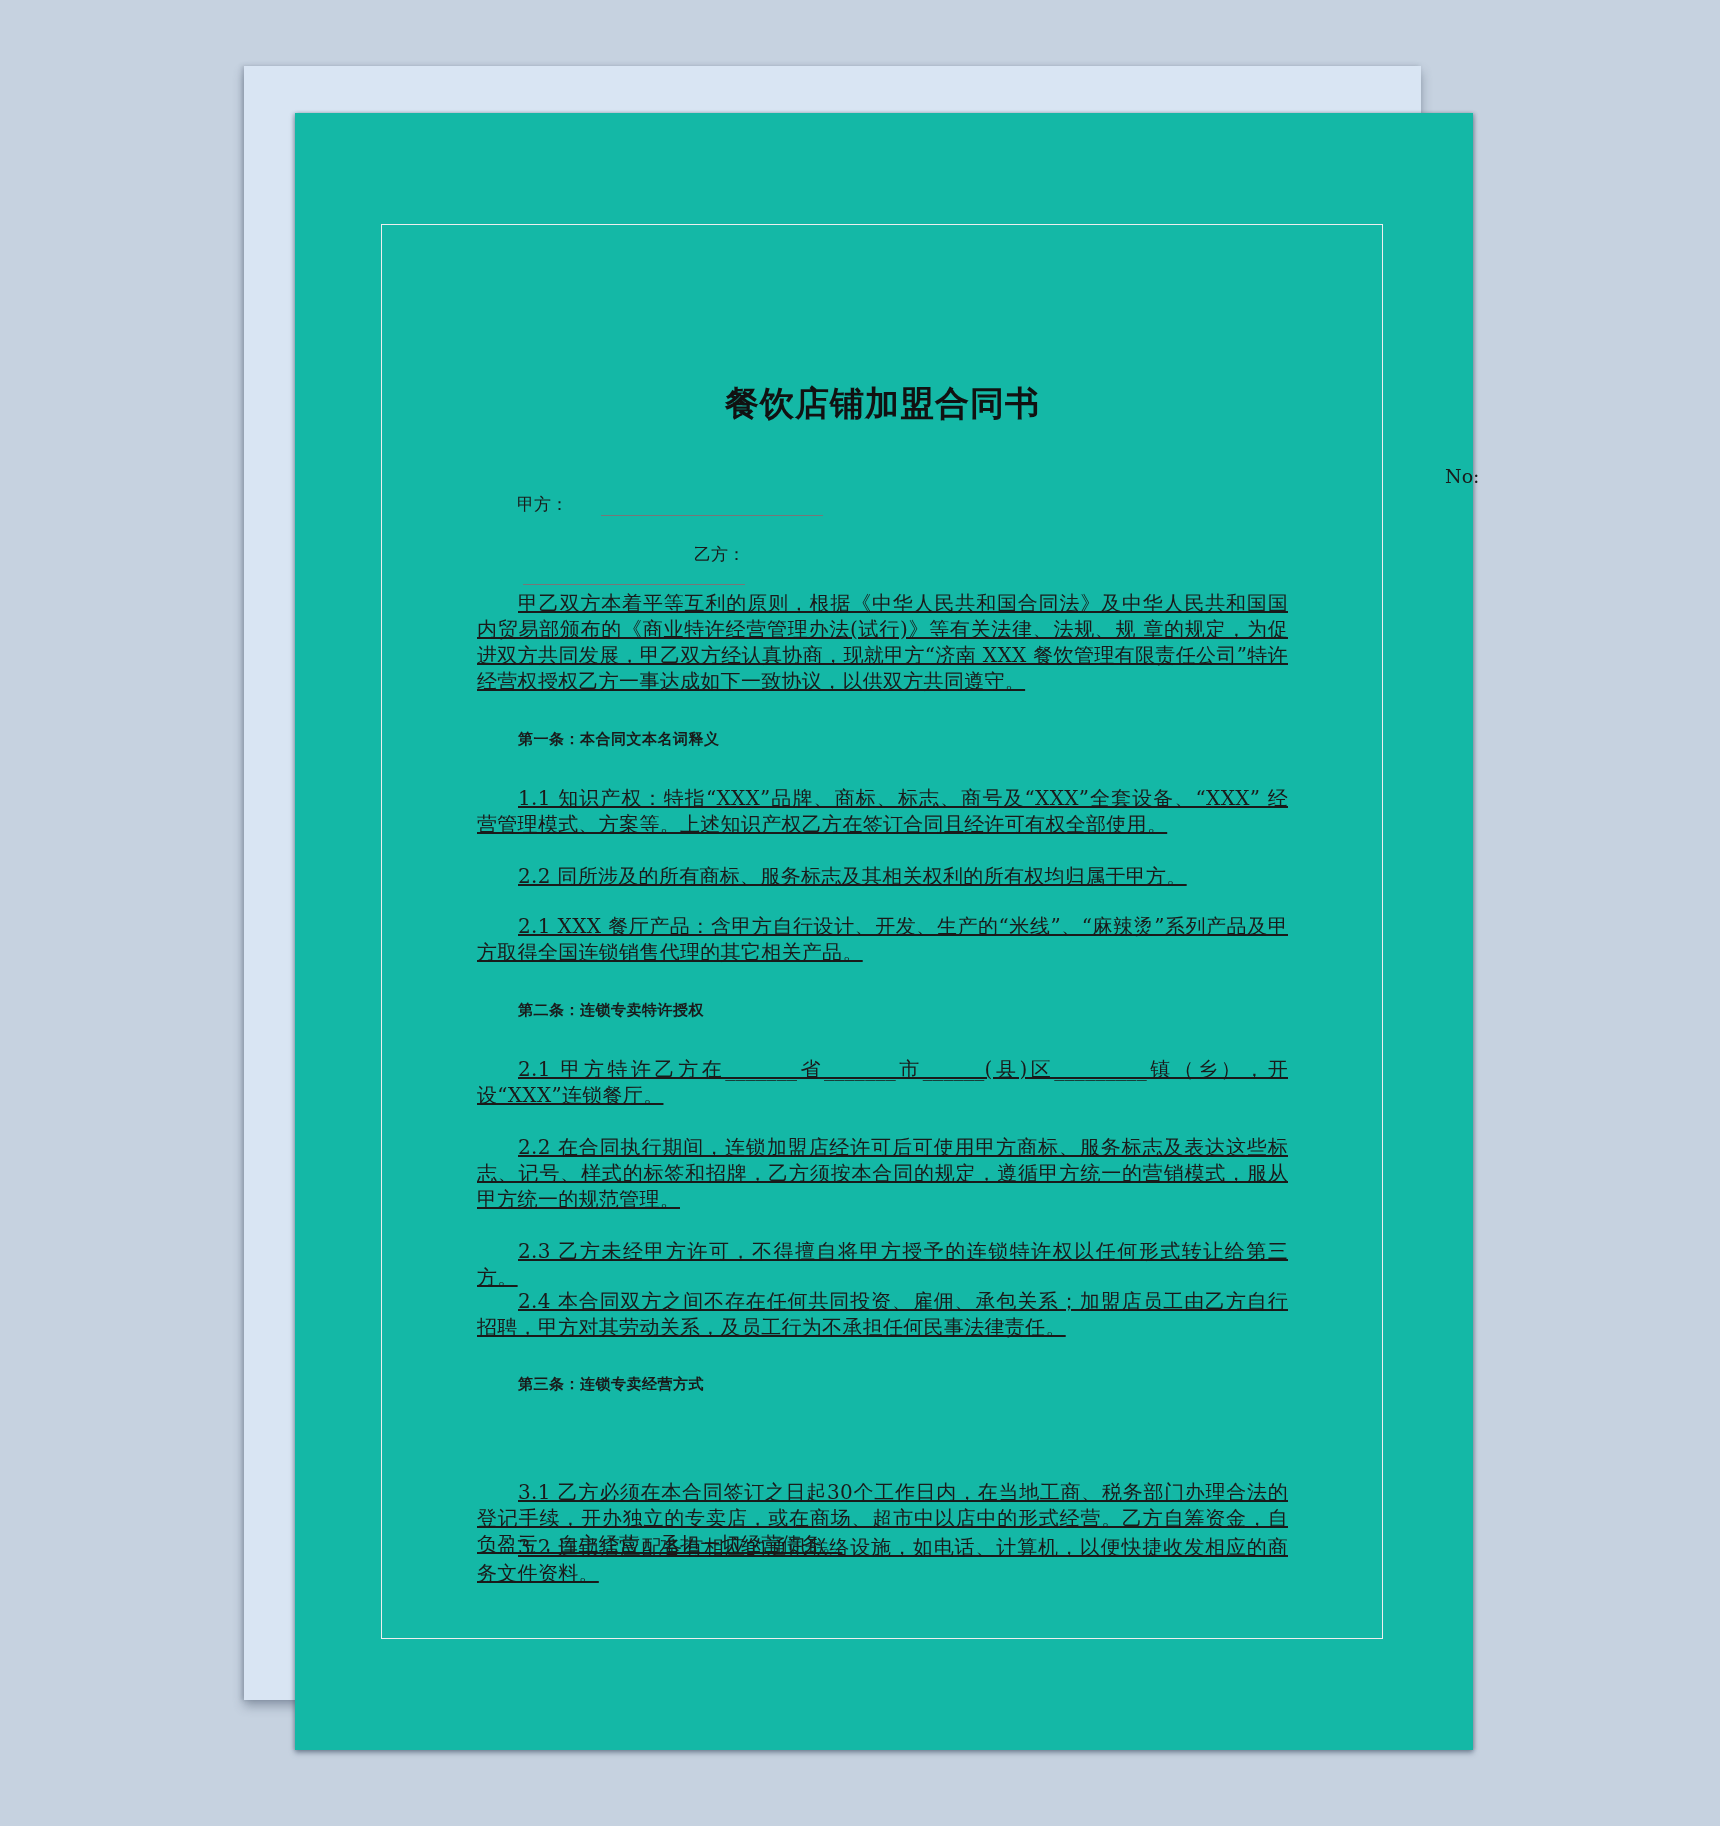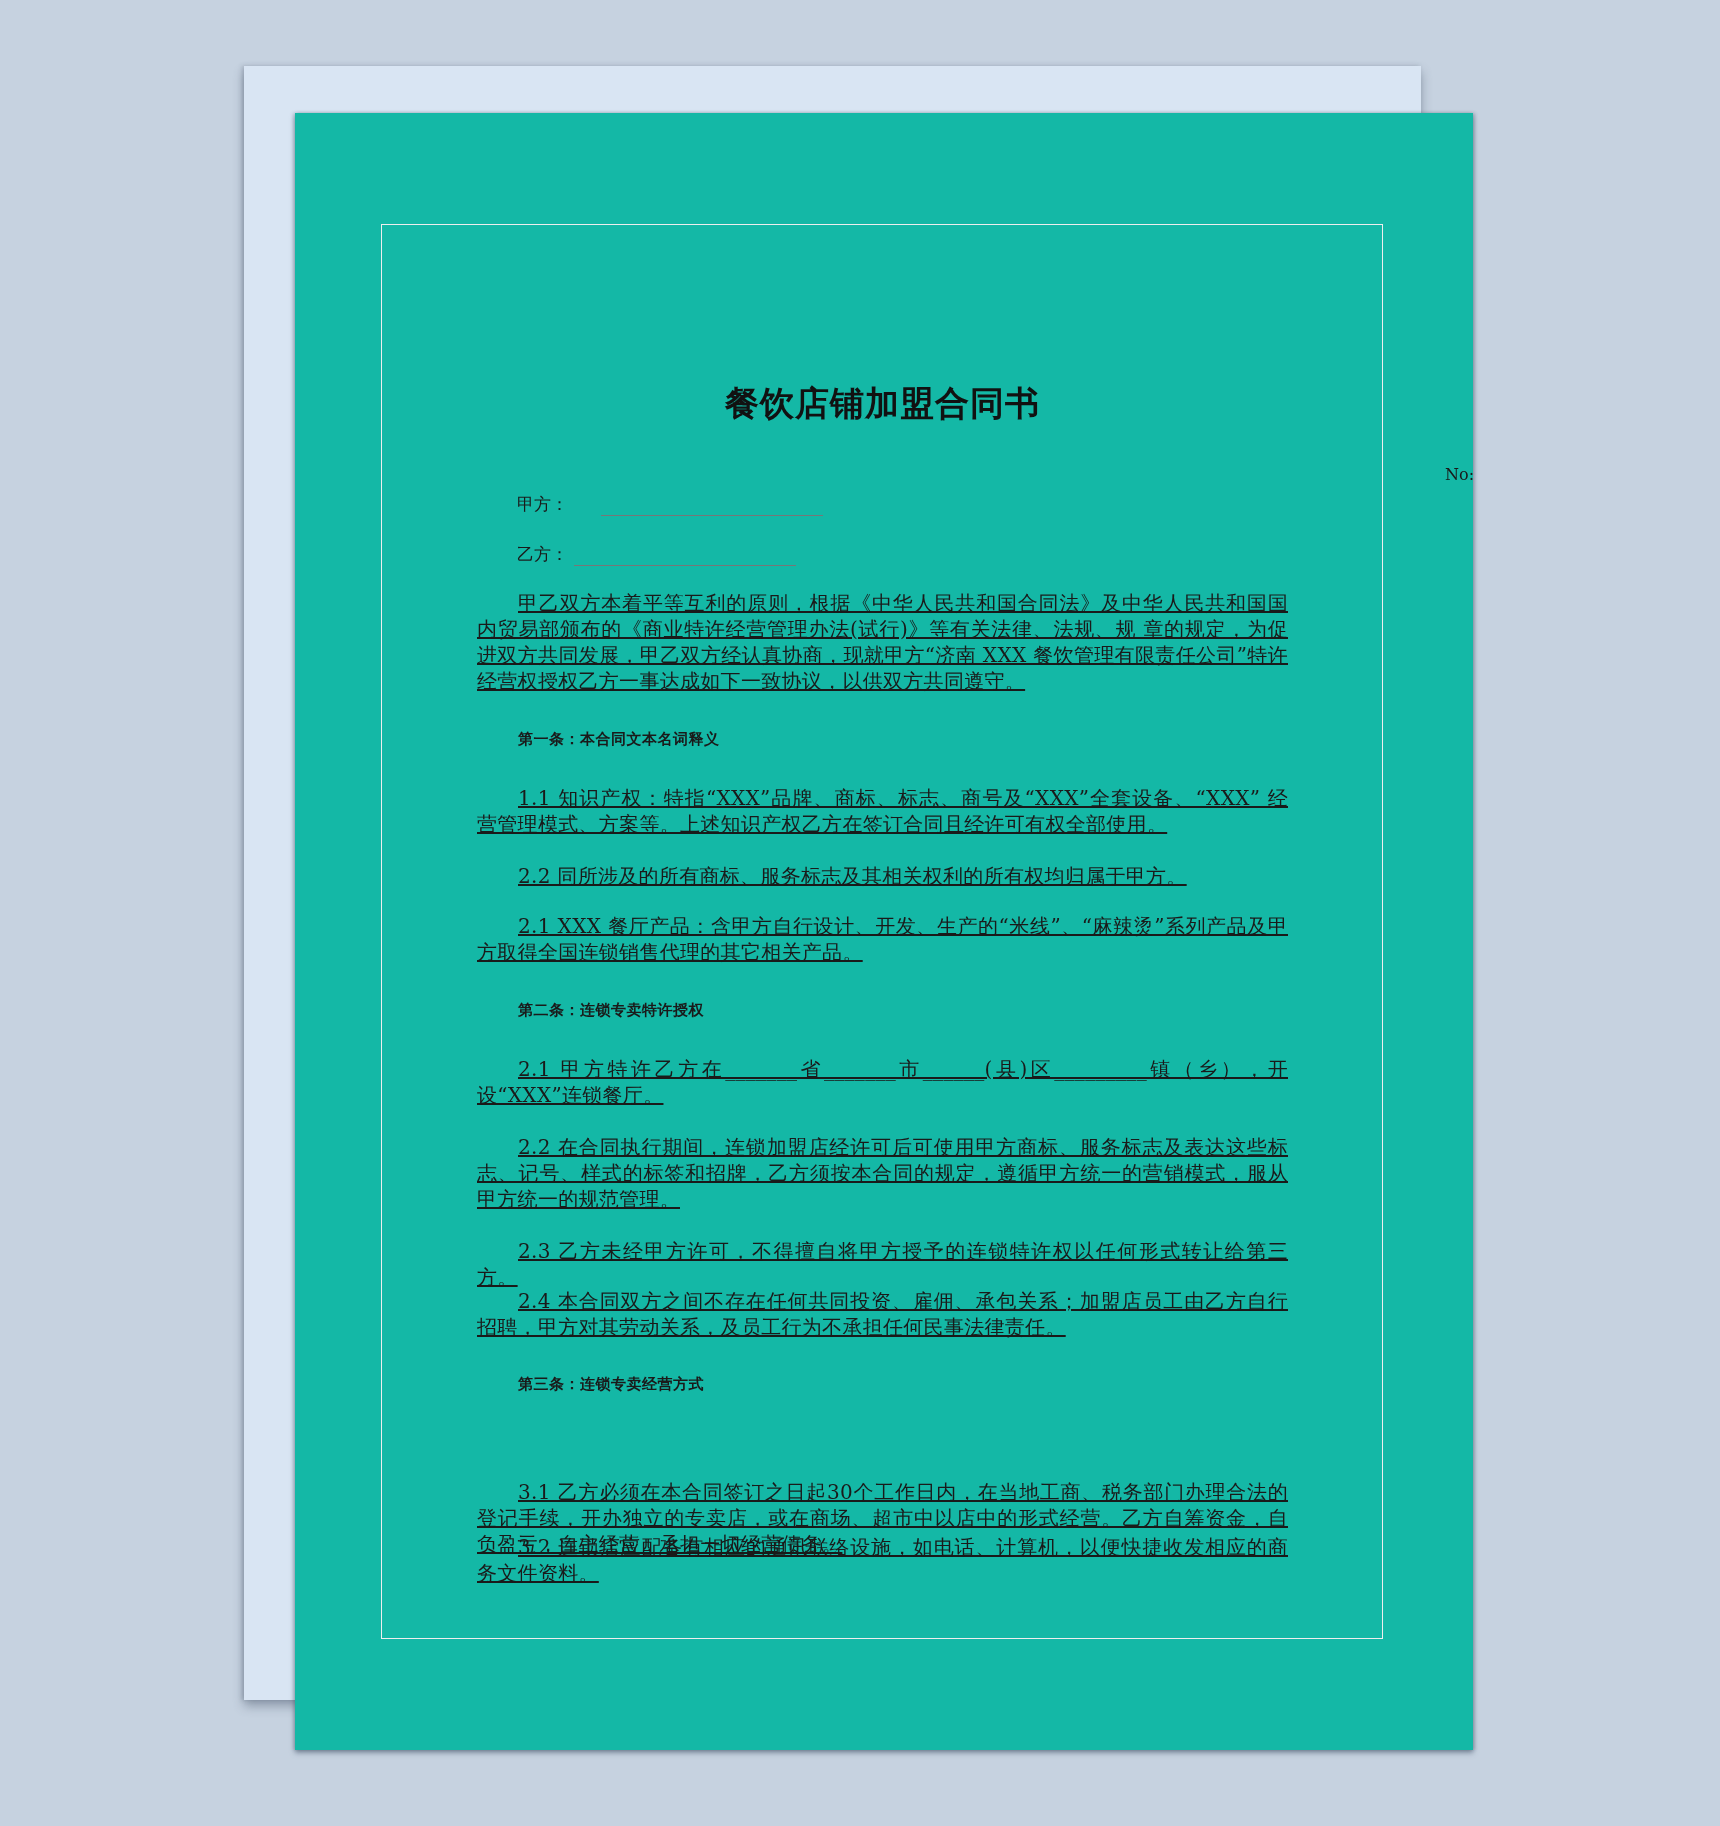--- a/index.html
+++ b/index.html
@@ -25,21 +25,21 @@
   }
   .content {
     position:absolute; left:182px; top:0; width:811px;
   }
   .title {
     position:absolute; left:0; top:268px; width:811px; text-align:center;
     font-family:"DejaVu Sans", "Liberation Sans", sans-serif;
     font-weight:bold; font-size:34px; letter-spacing:1px; color:#111;
   }
   .no-label {
-    position:absolute; left:968px; top:352px; font-size:16px;
+    position:absolute; left:968px; top:352px; font-size:19px;
   }
   .party {
     position:absolute; left:40px; font-size:17px; display:flex; align-items:flex-end;
   }
   .party .line {
     display:inline-block; width:222px; border-bottom:1.5px solid #777; margin-left:6px; height:18px;
   }
   .para {
     position:absolute; left:0; width:811px; font-size:20px; line-height:26px;
     text-indent:41px; text-align:justify; letter-spacing:0.3px;text-decoration:underline;
@@ -59,21 +59,21 @@
 
   <div class="content">
     <div class="title">餐饮店铺加盟合同书</div>
 
     <div class="no-label">No:</div>
 
     <div class="party" style="top:380px;gap:27px;">
       <span>甲方：</span>
       <span class="line"></span>
     </div>
-    <div class="party" style="top:430px;">
+    <div class="party" style="top:430px;flex-direction:column;">
       <span>乙方：</span>
       <span class="line"></span>
     </div>
 
     <div class="para" style="top:477px;">甲乙双方本着平等互利的原则，根据《中华人民共和国合同法》及中华人民共和国国内贸易部颁布的《商业特许经营管理办法(试行)》等有关法律、法规、规 章的规定，为促进双方共同发展，甲乙双方经认真协商，现就甲方“济南 XXX 餐饮管理有限责任公司”特许经营权授权乙方一事达成如下一致协议，以供双方共同遵守。</div>
 
     <div class="heading" style="top:617px;">第一条：本合同文本名词释义</div>
     <div class="para" style="top:672px;">1.1 知识产权：特指“XXX”品牌、商标、标志、商号及“XXX”全套设备、“XXX” 经 营管理模式、方案等。上述知识产权乙方在签订合同且经许可有权全部使用。</div>
     <div class="para" style="top:750px;">2.2 同所涉及的所有商标、服务标志及其相关权利的所有权均归属于甲方。</div>
     <div class="para" style="top:800px;">2.1 XXX 餐厅产品：含甲方自行设计、开发、生产的“米线”、“麻辣烫”系列产品及甲方取得全国连锁销售代理的其它相关产品。</div>

